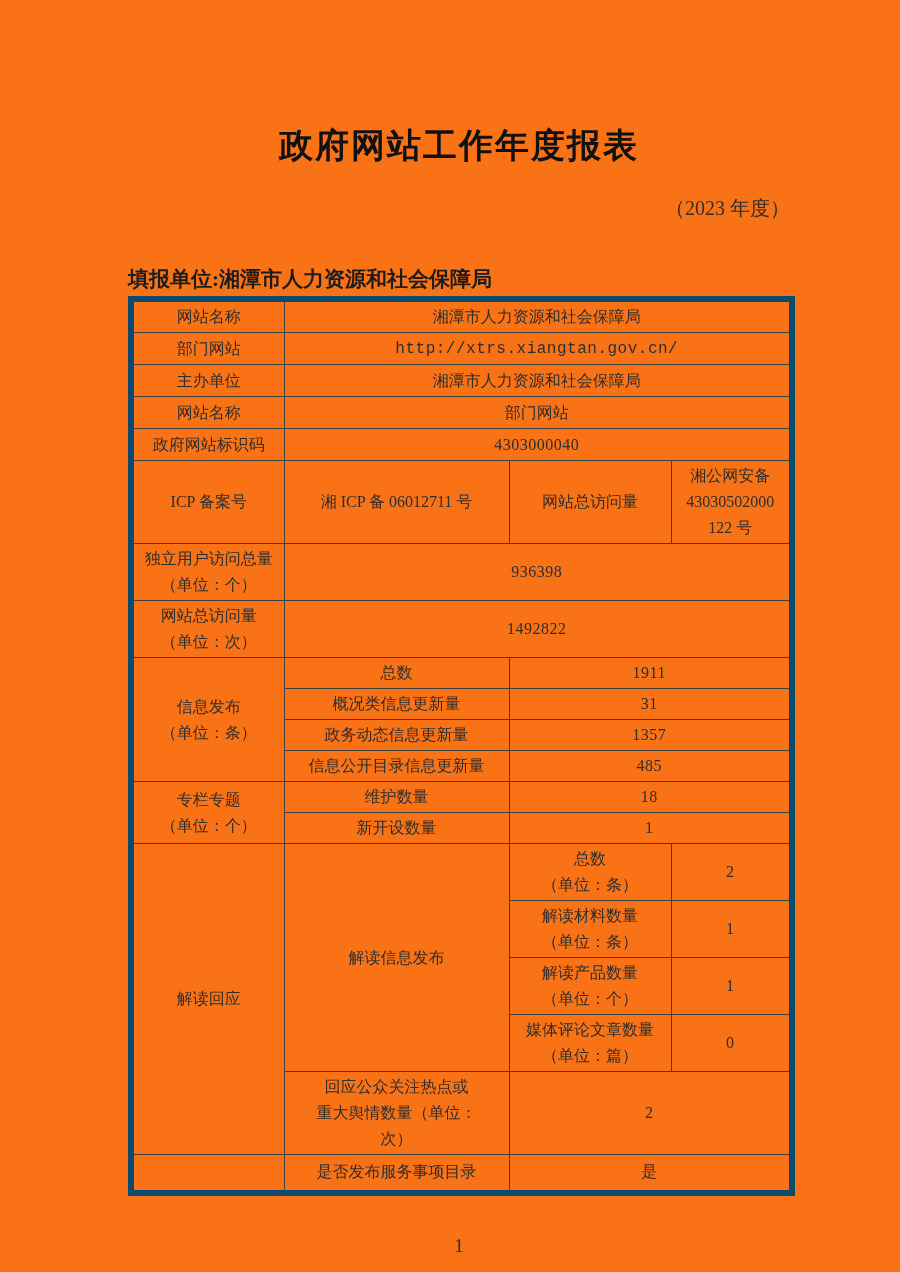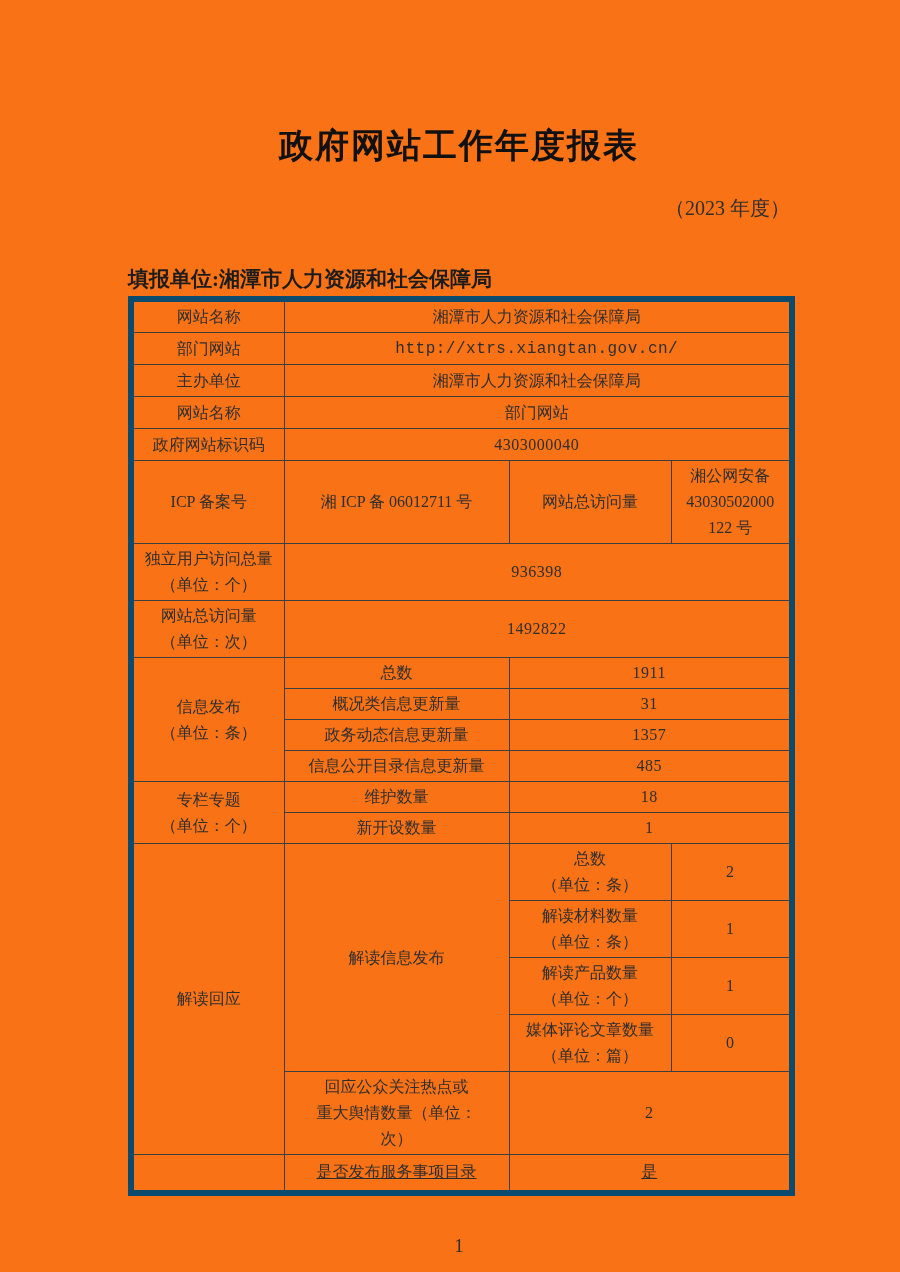--- a/index.html
+++ b/index.html
@@ -64,21 +64,21 @@
     font-family: "Liberation Mono", "DejaVu Sans Mono", monospace;
     font-size: 15px;
     letter-spacing: 0.5px;
   }
   tr.h32 { height: 32px; }
   tr.h80 { height: 80px; }
   tr.h55 { height: 55px; }
   tr.h31 { height: 31px; }
   tr.h52 { height: 52px; }
   tr.h78 { height: 78px; }
-  tr.h34 { height: 38px; text-decoration: underline; }
+  tr.h34 { height: 38px; }
   .page-number {
     margin-top: 38px;
     text-align: center;
     font-size: 19px;
     line-height: 24px;
     color: #2e2e2e;
   }
 </style>
 </head>
 <body>

